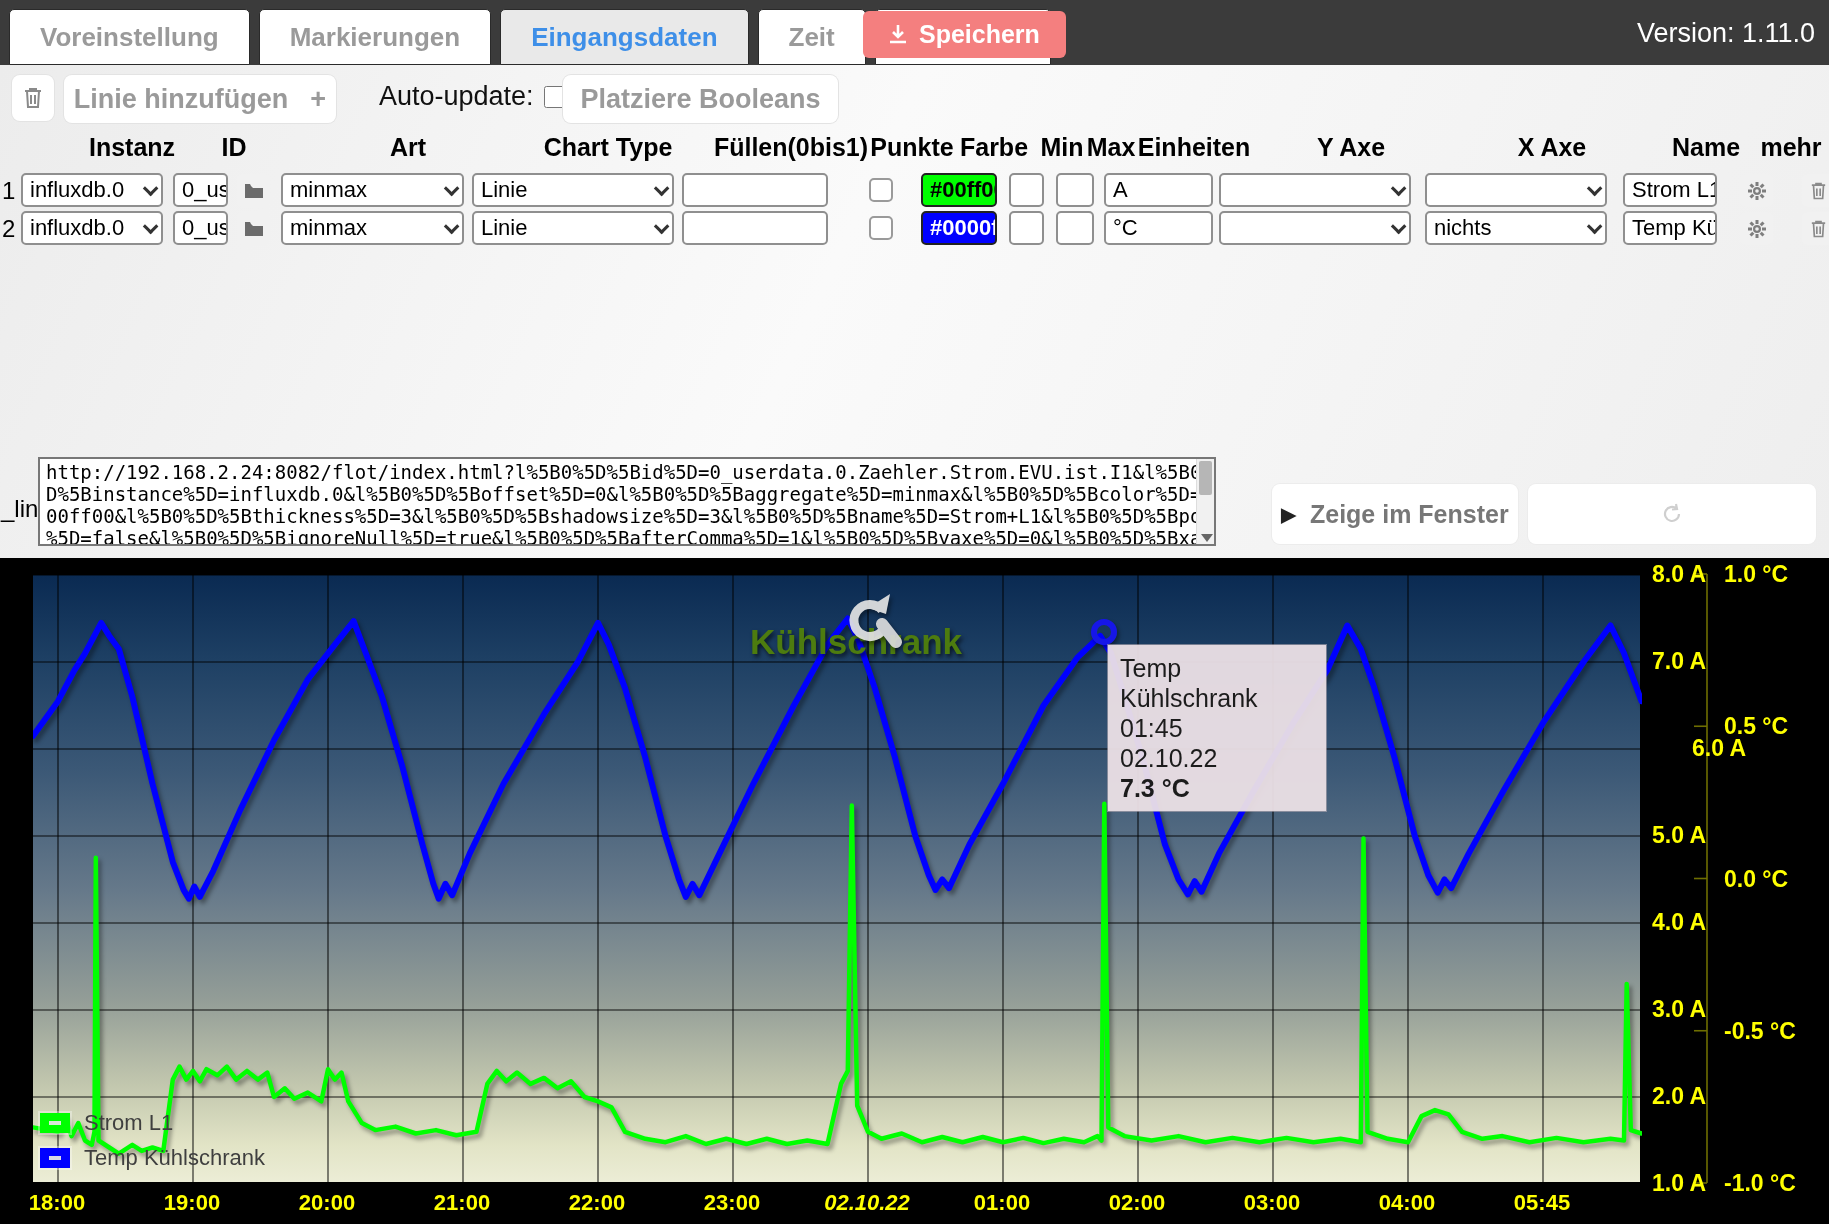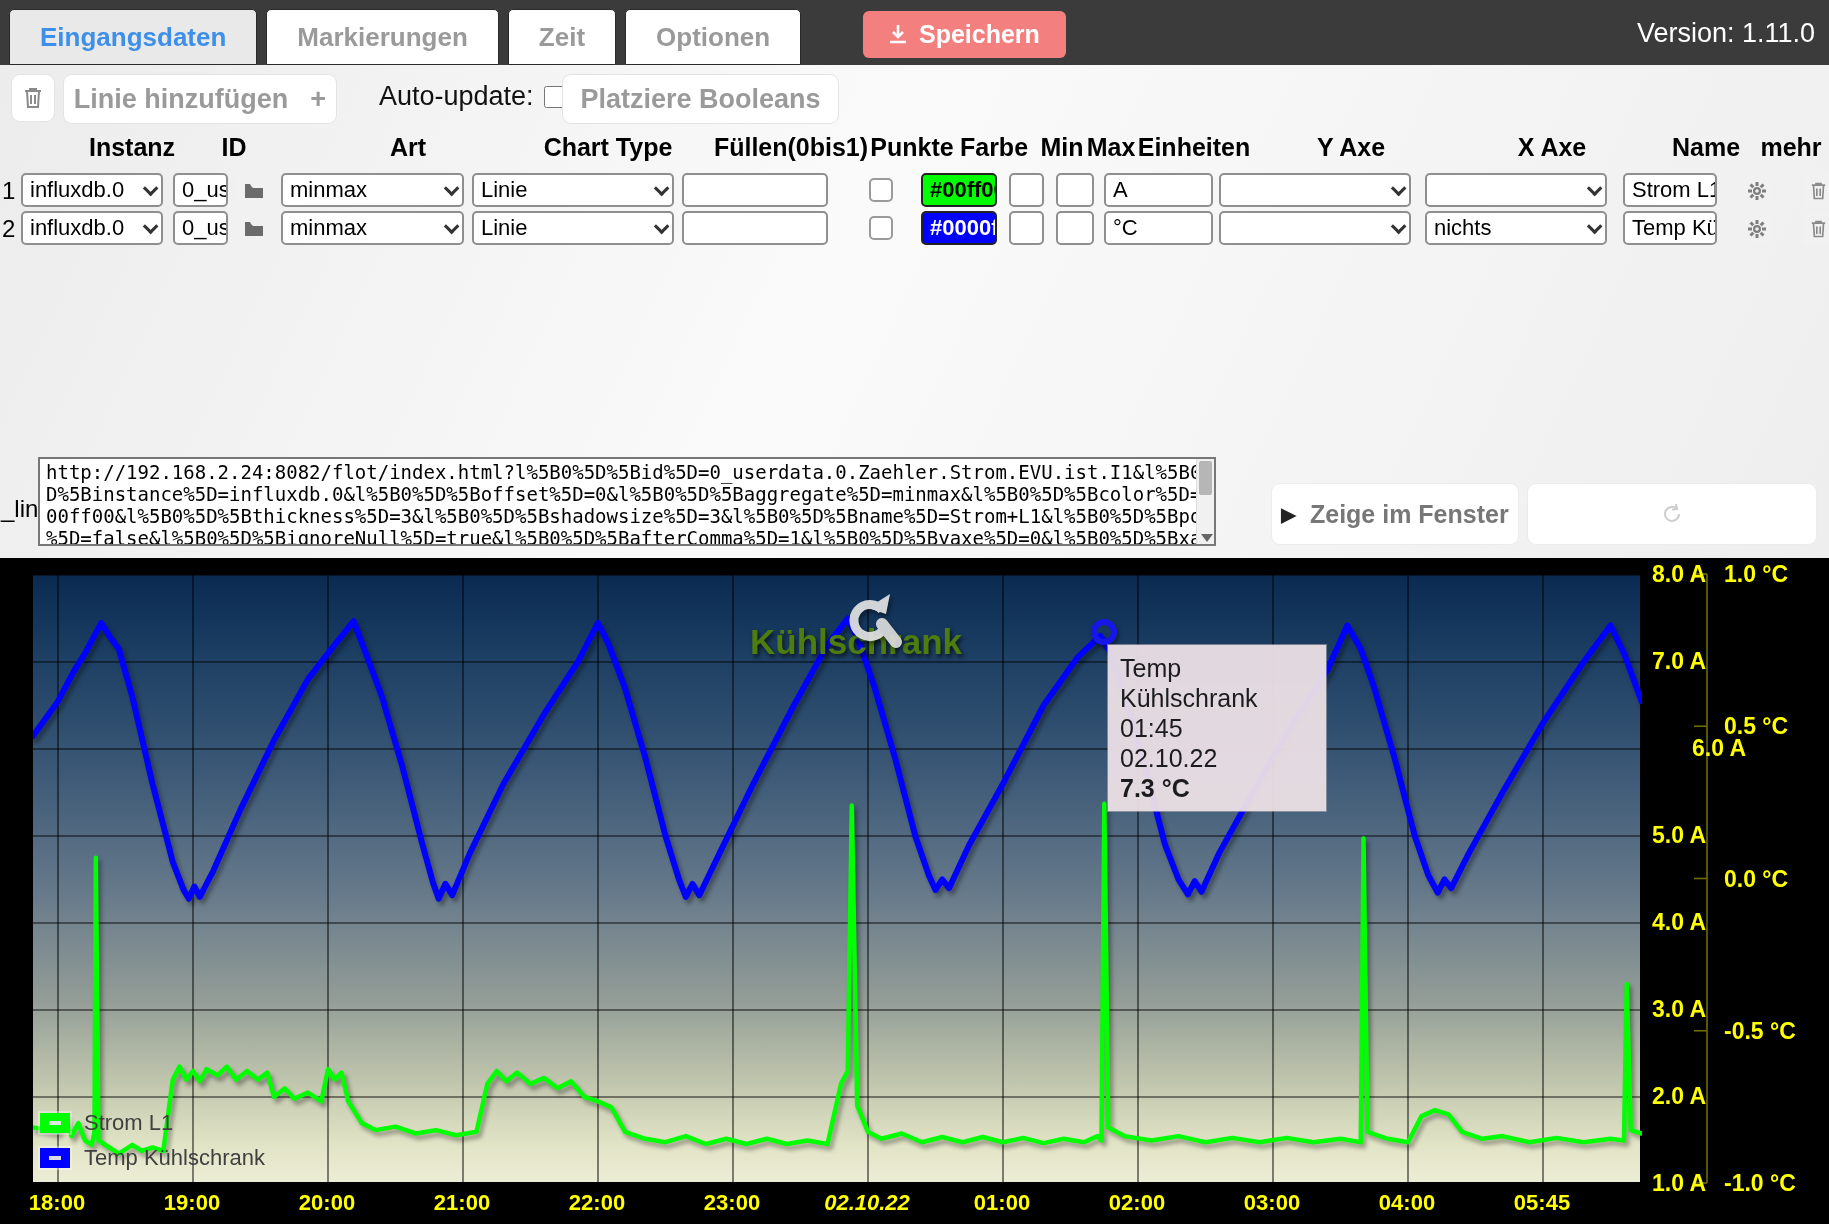--- a/index.html
+++ b/index.html
@@ -83,22 +83,23 @@
   .swatch::after { content:""; position:absolute; left:9px; top:8px; width:12px; height:4px; background:rgba(230,230,230,.95); }
   .legend-label { font-size:22px; color:#3f3f3f; }
 </style>
 </head>
 <body>
 
 <div id="app">
 
   <div class="topbar">
     <div class="tabs">
+      <div class="tab">Voreinstellung</div>
+      <div class="tab">Markierungen</div>
       <div class="tab active">Eingangsdaten</div>
-      <div class="tab">Markierungen</div>
       <div class="tab">Zeit</div>
       <div class="tab">Optionen</div>
     </div>
     <button class="save-btn">
       <svg width="18" height="20" viewBox="0 0 18 20">
           <path d="M9 0 v11 M4 7 l5 5 l5 -5 M1 17 h16" stroke="#fff" stroke-width="2.6" fill="none"></path>
         </svg>
       <span>Speichern</span>
     </button>
     <div class="version">Version: 1.11.0</div>

